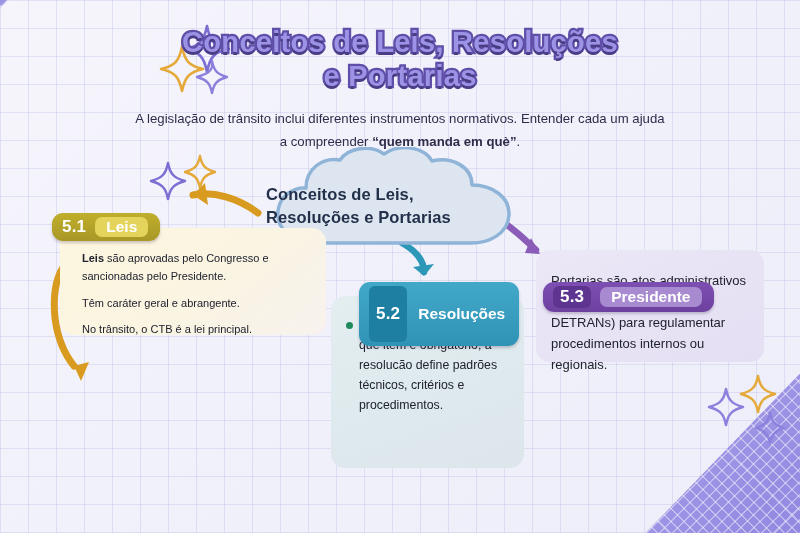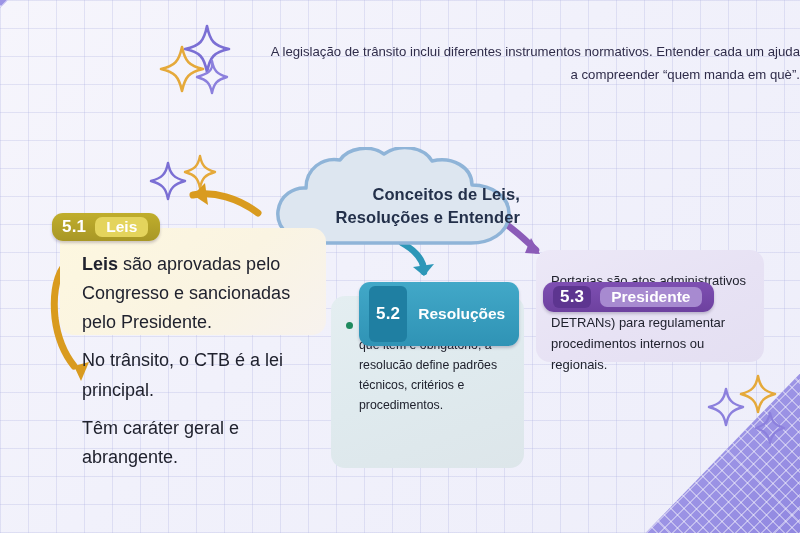--- a/index.html
+++ b/index.html
@@ -43,40 +43,40 @@
   #title {
     font-size:29px; font-weight:bold; line-height:1.16;
     letter-spacing:.3px;
     color:#9d93e6;
     -webkit-text-stroke:4.5px #5f4fa8;
     paint-order:stroke fill;
     text-shadow:0 3px 0 #4a3d86;
   }
   #title .l2 { display:block; }
   #subtitle {
-    margin-top:14px; font-size:13.2px; color:#2f2c4a; line-height:1.75;text-align:right;
-  }
-  #subtitle b { font-weight:normal; }
+    margin-top:14px; font-size:13.2px; color:#2f2c4a; line-height:1.75;
+  }
+  #subtitle b { font-weight:bold; }
 
   
   #arrows { position:absolute; inset:0; width:800px; height:533px; pointer-events:none; }
 
   
   #cloud-wrap { position:absolute; left:266px; top:147px; width:254px; height:118px; }
   #cloud-wrap svg { position:absolute; inset:0; }
   #cloud-text {
     position:absolute; inset:0; display:flex; flex-direction:column;
-    align-items:flex-end; justify-content:center;
+    align-items:flex-start; justify-content:center;
     font-size:16.5px; font-weight:bold; color:#23304a; line-height:1.42;
     text-align:center; letter-spacing:.1px;
   }
 
   
   .card { position:absolute; border-radius:14px; }
-  .card .body { padding:22px 18px 16px 22px; font-size:18px; line-height:1.62; color:#20222e; }
+  .card .body { padding:22px 18px 16px 22px; font-size:11px; line-height:1.62; color:#20222e; }
   .card .body p { margin-bottom:9px; }
   .card .body p:last-child { margin-bottom:0; }
   .card .body b { font-weight:bold; }
 
   .badge {
     position:absolute; display:inline-flex; align-items:center;
     border-radius:11px; padding:4px 12px 4px 10px; gap:9px;
     box-shadow:0 2px 3px rgba(30,20,60,.22);
     white-space:nowrap;
   }
@@ -154,20 +154,24 @@
         <path d="M18 1 C20 12 24 16 35 19 C24 22 20 26 18 37 C16 26 12 22 1 19 C12 16 16 12 18 1 Z" fill="none" stroke="#e5a93a" stroke-width="2.5" stroke-linejoin="round"></path>
       </svg>
   </div>
   <div class="spark" style="left:755px;top:412px">
     <svg width="30" height="32" viewBox="0 0 30 32">
         <path d="M15 1 C17 10 20 13 29 16 C20 19 17 22 15 31 C13 22 10 19 1 16 C10 13 13 10 15 1 Z" fill="none" stroke="#8c80dd" stroke-width="2.3" stroke-linejoin="round"></path>
       </svg>
   </div>
 
   <div id="header">
+    <div id="title">
+      <span>Conceitos de Leis, Resoluções</span>
+      <span class="l2">e Portarias</span>
+    </div>
     <div id="subtitle">
       <span>A legislação de trânsito inclui diferentes instrumentos normativos. Entender cada um ajuda</span><br>
       <span>a compreender </span><b>“quem manda em què”</b><span>.</span>
     </div>
   </div>
 
   <svg id="arrows" viewBox="0 0 800 533">
     <g fill="none" stroke="#d99b1f" stroke-width="7" stroke-linecap="round">
       <path d="M258 213 C238 198 214 191 193 195"></path>
       <path d="M80 253 C58 262 52 288 55 318 C58 342 66 356 74 366"></path>
@@ -194,29 +198,29 @@
                C40 22 56 10 74 13
                C82 1 104 -3 118 7
                C134 -4 158 0 166 14
                C186 9 206 20 206 38
                C226 38 244 50 243 68
                C242 86 224 97 202 96
                Z" fill="#dde6f0" stroke="#8fb4d8" stroke-width="3.5" stroke-linejoin="round"></path>
     </svg>
     <div id="cloud-text">
       <span>Conceitos de Leis,</span>
-      <span>Resoluções e Entender</span>
+      <span>Resoluções e Portarias</span>
     </div>
   </div>
 
   <div class="card" id="card-leis">
     <div class="body">
       <p><b>Leis</b><span> são aprovadas pelo Congresso e sancionadas pelo Presidente.</span></p>
+      <p>Têm caráter geral e abrangente.</p>
       <p>No trânsito, o CTB é a lei principal.</p>
-      <p>Têm caráter geral e abrangente.</p>
     </div>
   </div>
   <div class="badge" id="badge-leis">
     <span class="num">5.1</span>
     <span class="nm">Leis</span>
   </div>
 
   <div class="card" id="card-reso">
     <div class="body">
       <div class="bullet-row">

